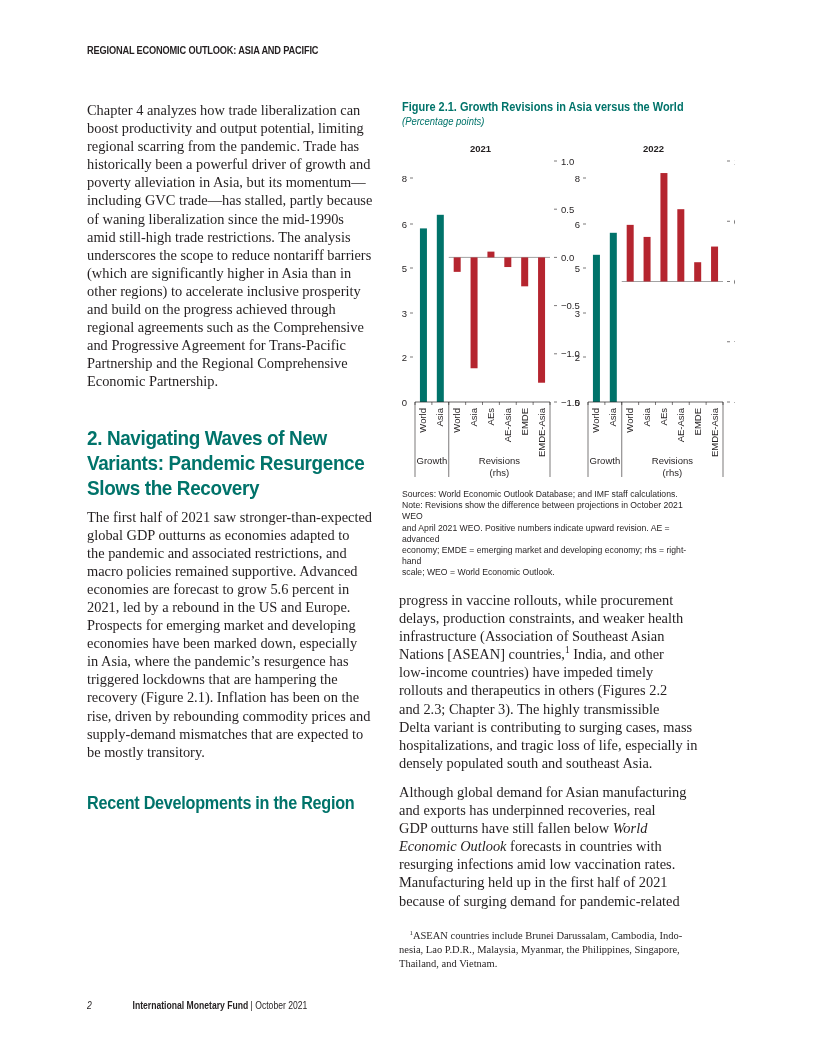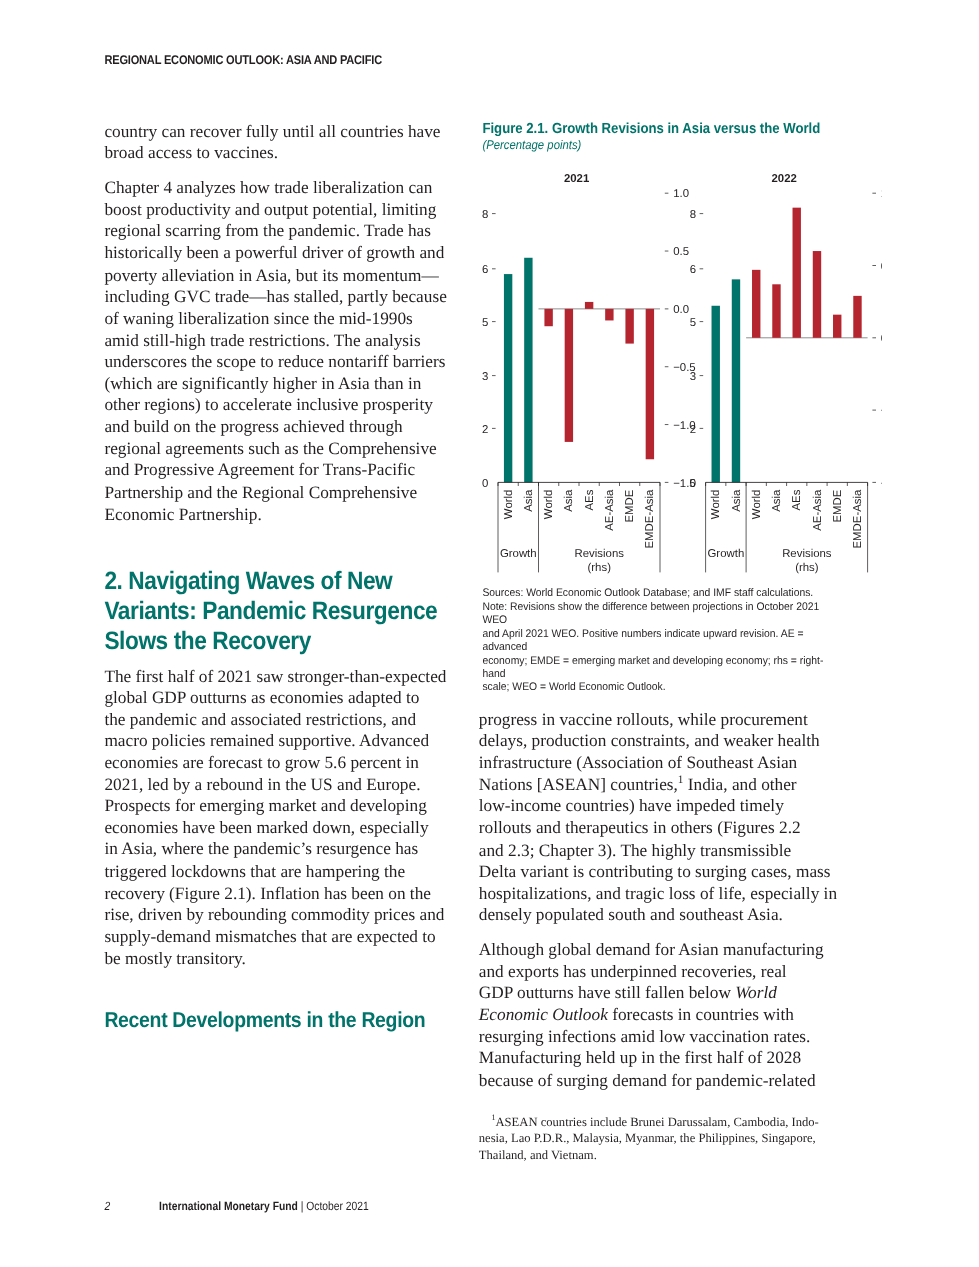--- a/index.html
+++ b/index.html
@@ -22,22 +22,20 @@
   .footer { position: absolute; left: 87px; top: 1000px; font-family: "Liberation Sans", sans-serif; font-size: 10px; white-space: nowrap; transform: scaleX(0.86); transform-origin: left top; }
   .footer .pg { font-style: italic; display: inline-block; width: 53px; }
   .footer .org { font-weight: bold; }
 </style>
 </head>
 <body>
 
 <div class="running-head">REGIONAL ECONOMIC OUTLOOK: ASIA AND PACIFIC</div>
 
 <div class="col col-left">
-  <p>country can recover fully until all countries have
-broad access to vaccines.</p>
   <p>Chapter 4 analyzes how trade liberalization can
 boost productivity and output potential, limiting
 regional scarring from the pandemic. Trade has
 historically been a powerful driver of growth and
 poverty alleviation in Asia, but its momentum—
 including GVC trade—has stalled, partly because
 of waning liberalization since the mid-1990s
 amid still-high trade restrictions. The analysis
 underscores the scope to reduce nontariff barriers
 (which are significantly higher in Asia than in
@@ -206,21 +204,21 @@
 rollouts and therapeutics in others (Figures 2.2
 and 2.3; Chapter 3). The highly transmissible
 Delta variant is contributing to surging cases, mass
 hospitalizations, and tragic loss of life, especially in
 densely populated south and southeast Asia.</span></p>
   <p><span>Although global demand for Asian manufacturing
 and exports has underpinned recoveries, real
 GDP outturns have still fallen below </span><i>World
 Economic Outlook</i><span> forecasts in countries with
 resurging infections amid low vaccination rates.
-Manufacturing held up in the first half of 2028
+Manufacturing held up in the first half of 2021
 because of surging demand for pandemic-related</span></p>
 </div>
 
 <div class="footnote"> <sup>1</sup><span>ASEAN countries include Brunei Darussalam, Cambodia, Indo-
 nesia, Lao P.D.R., Malaysia, Myanmar, the Philippines, Singapore,
 Thailand, and Vietnam.</span></div>
 
 <div class="footer">
   <span class="pg">2</span><span class="org">International Monetary Fund</span> <span>|</span> <span>October 2021</span>
 </div>

